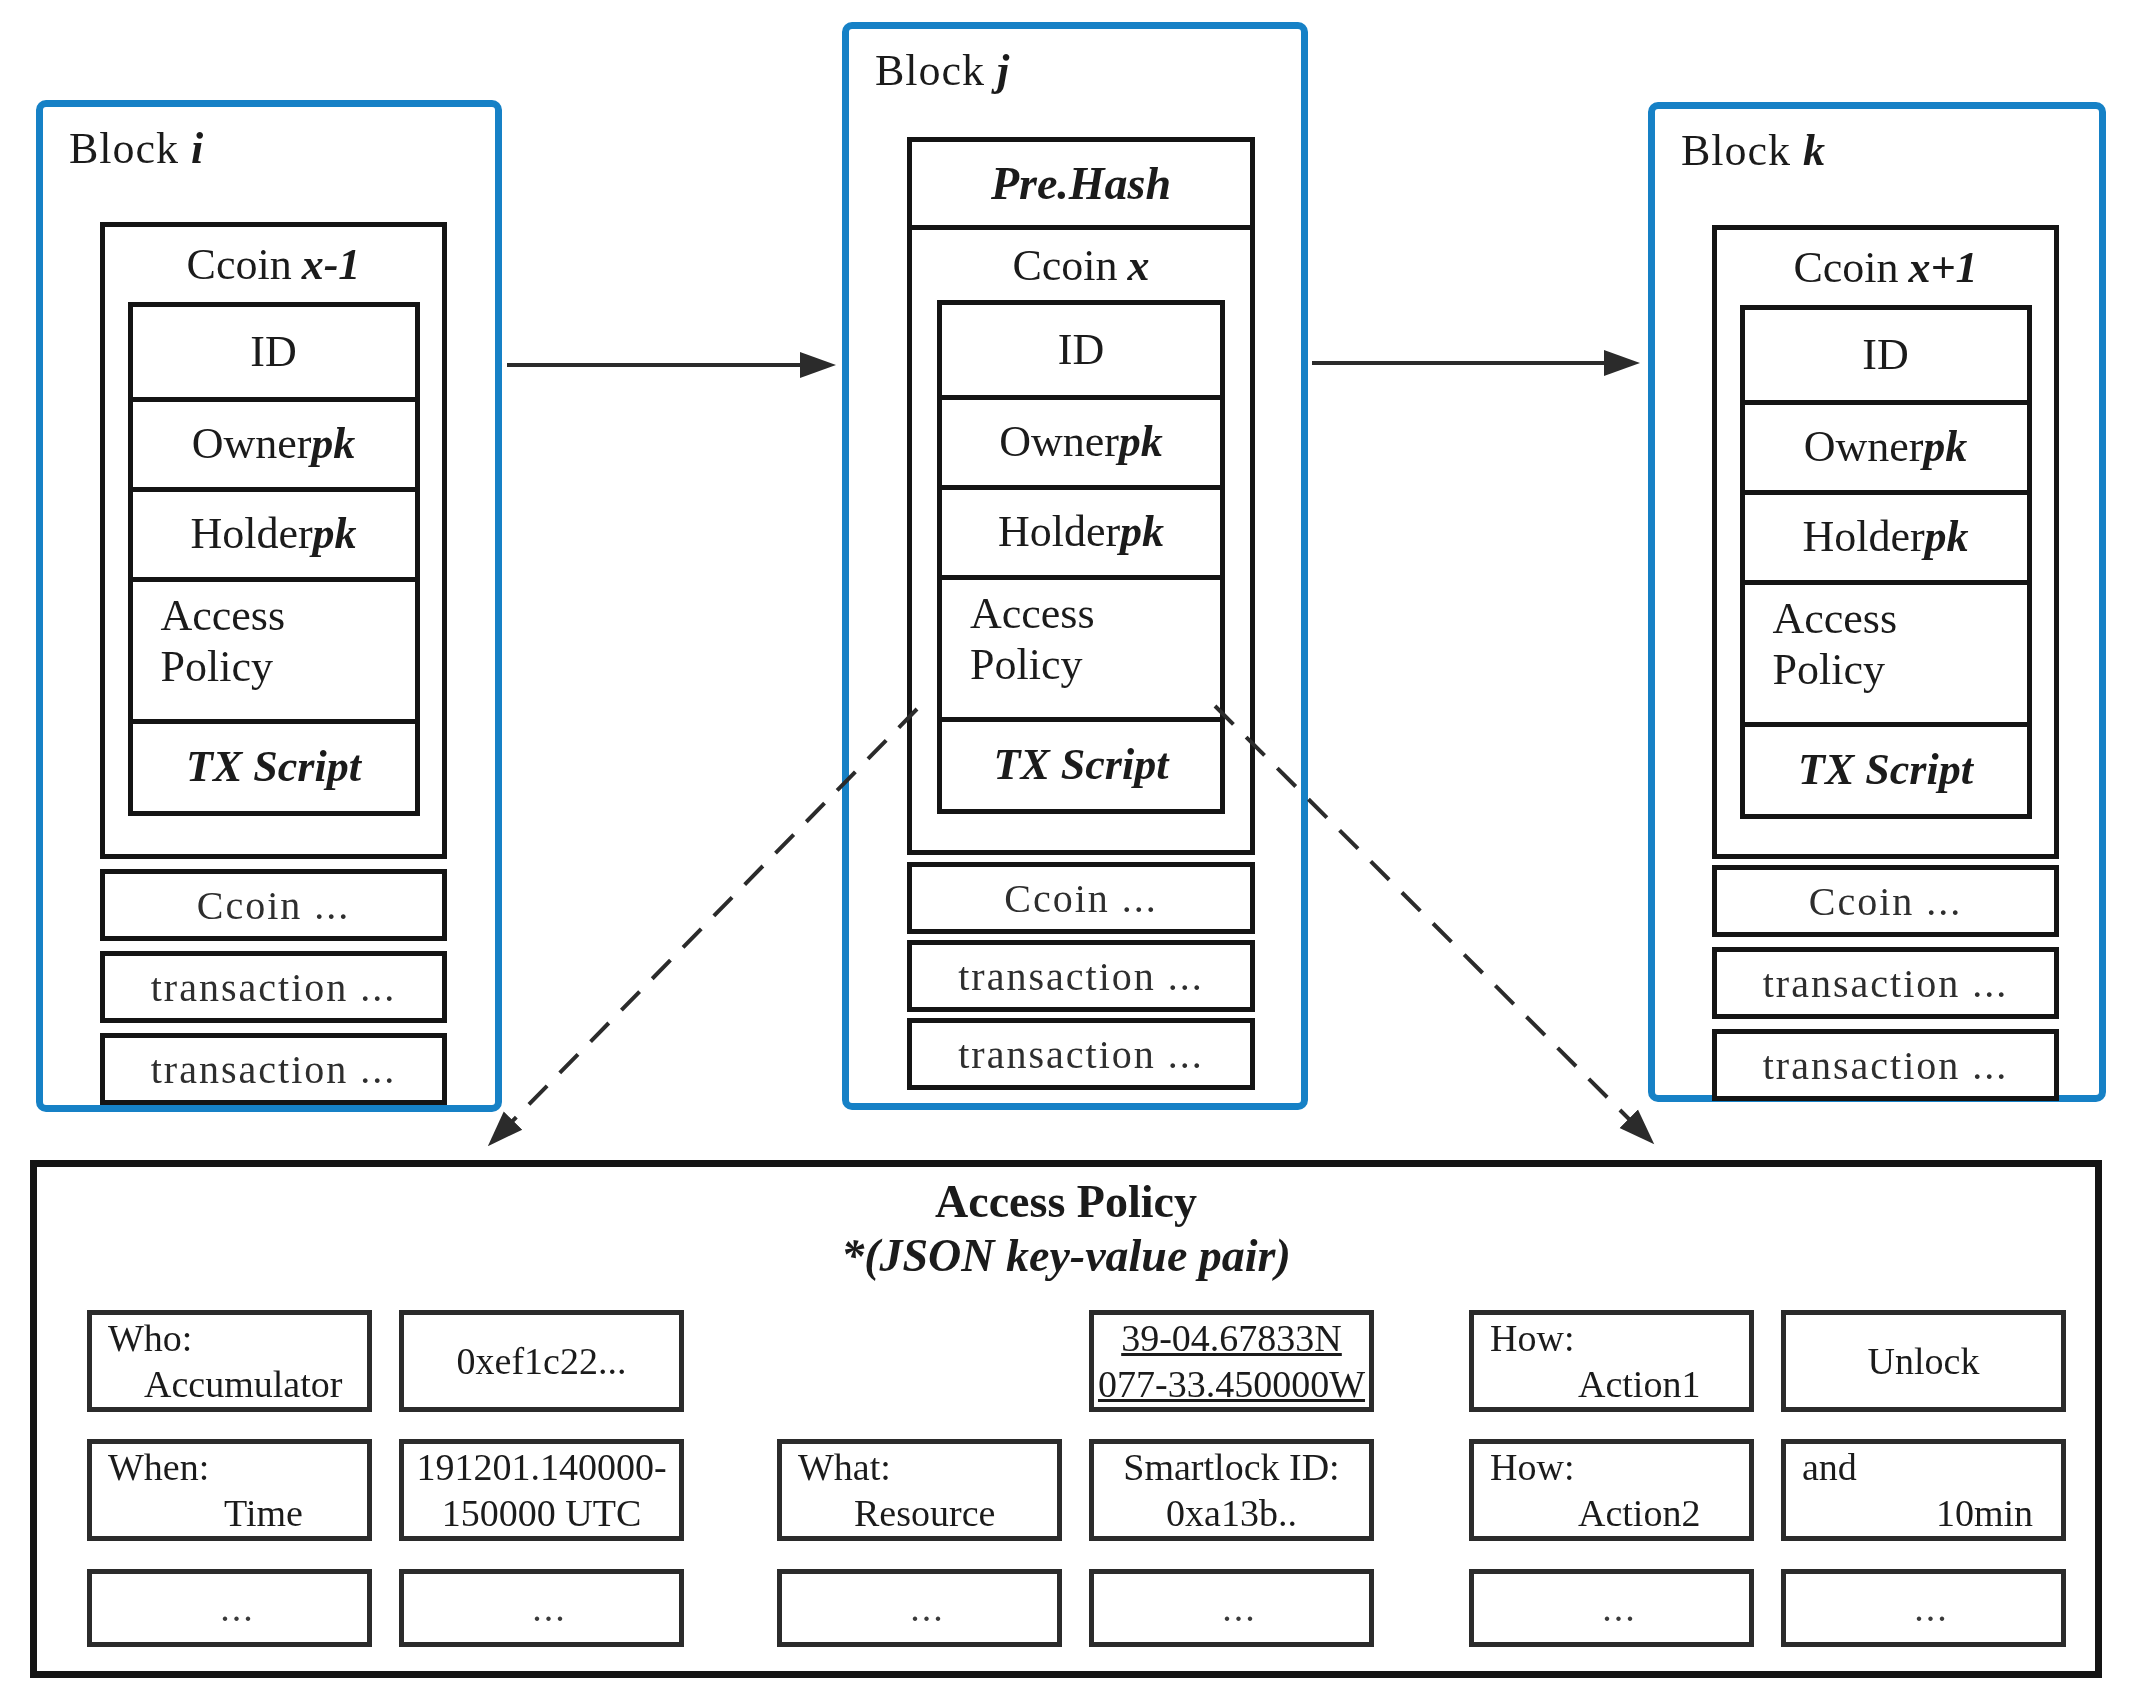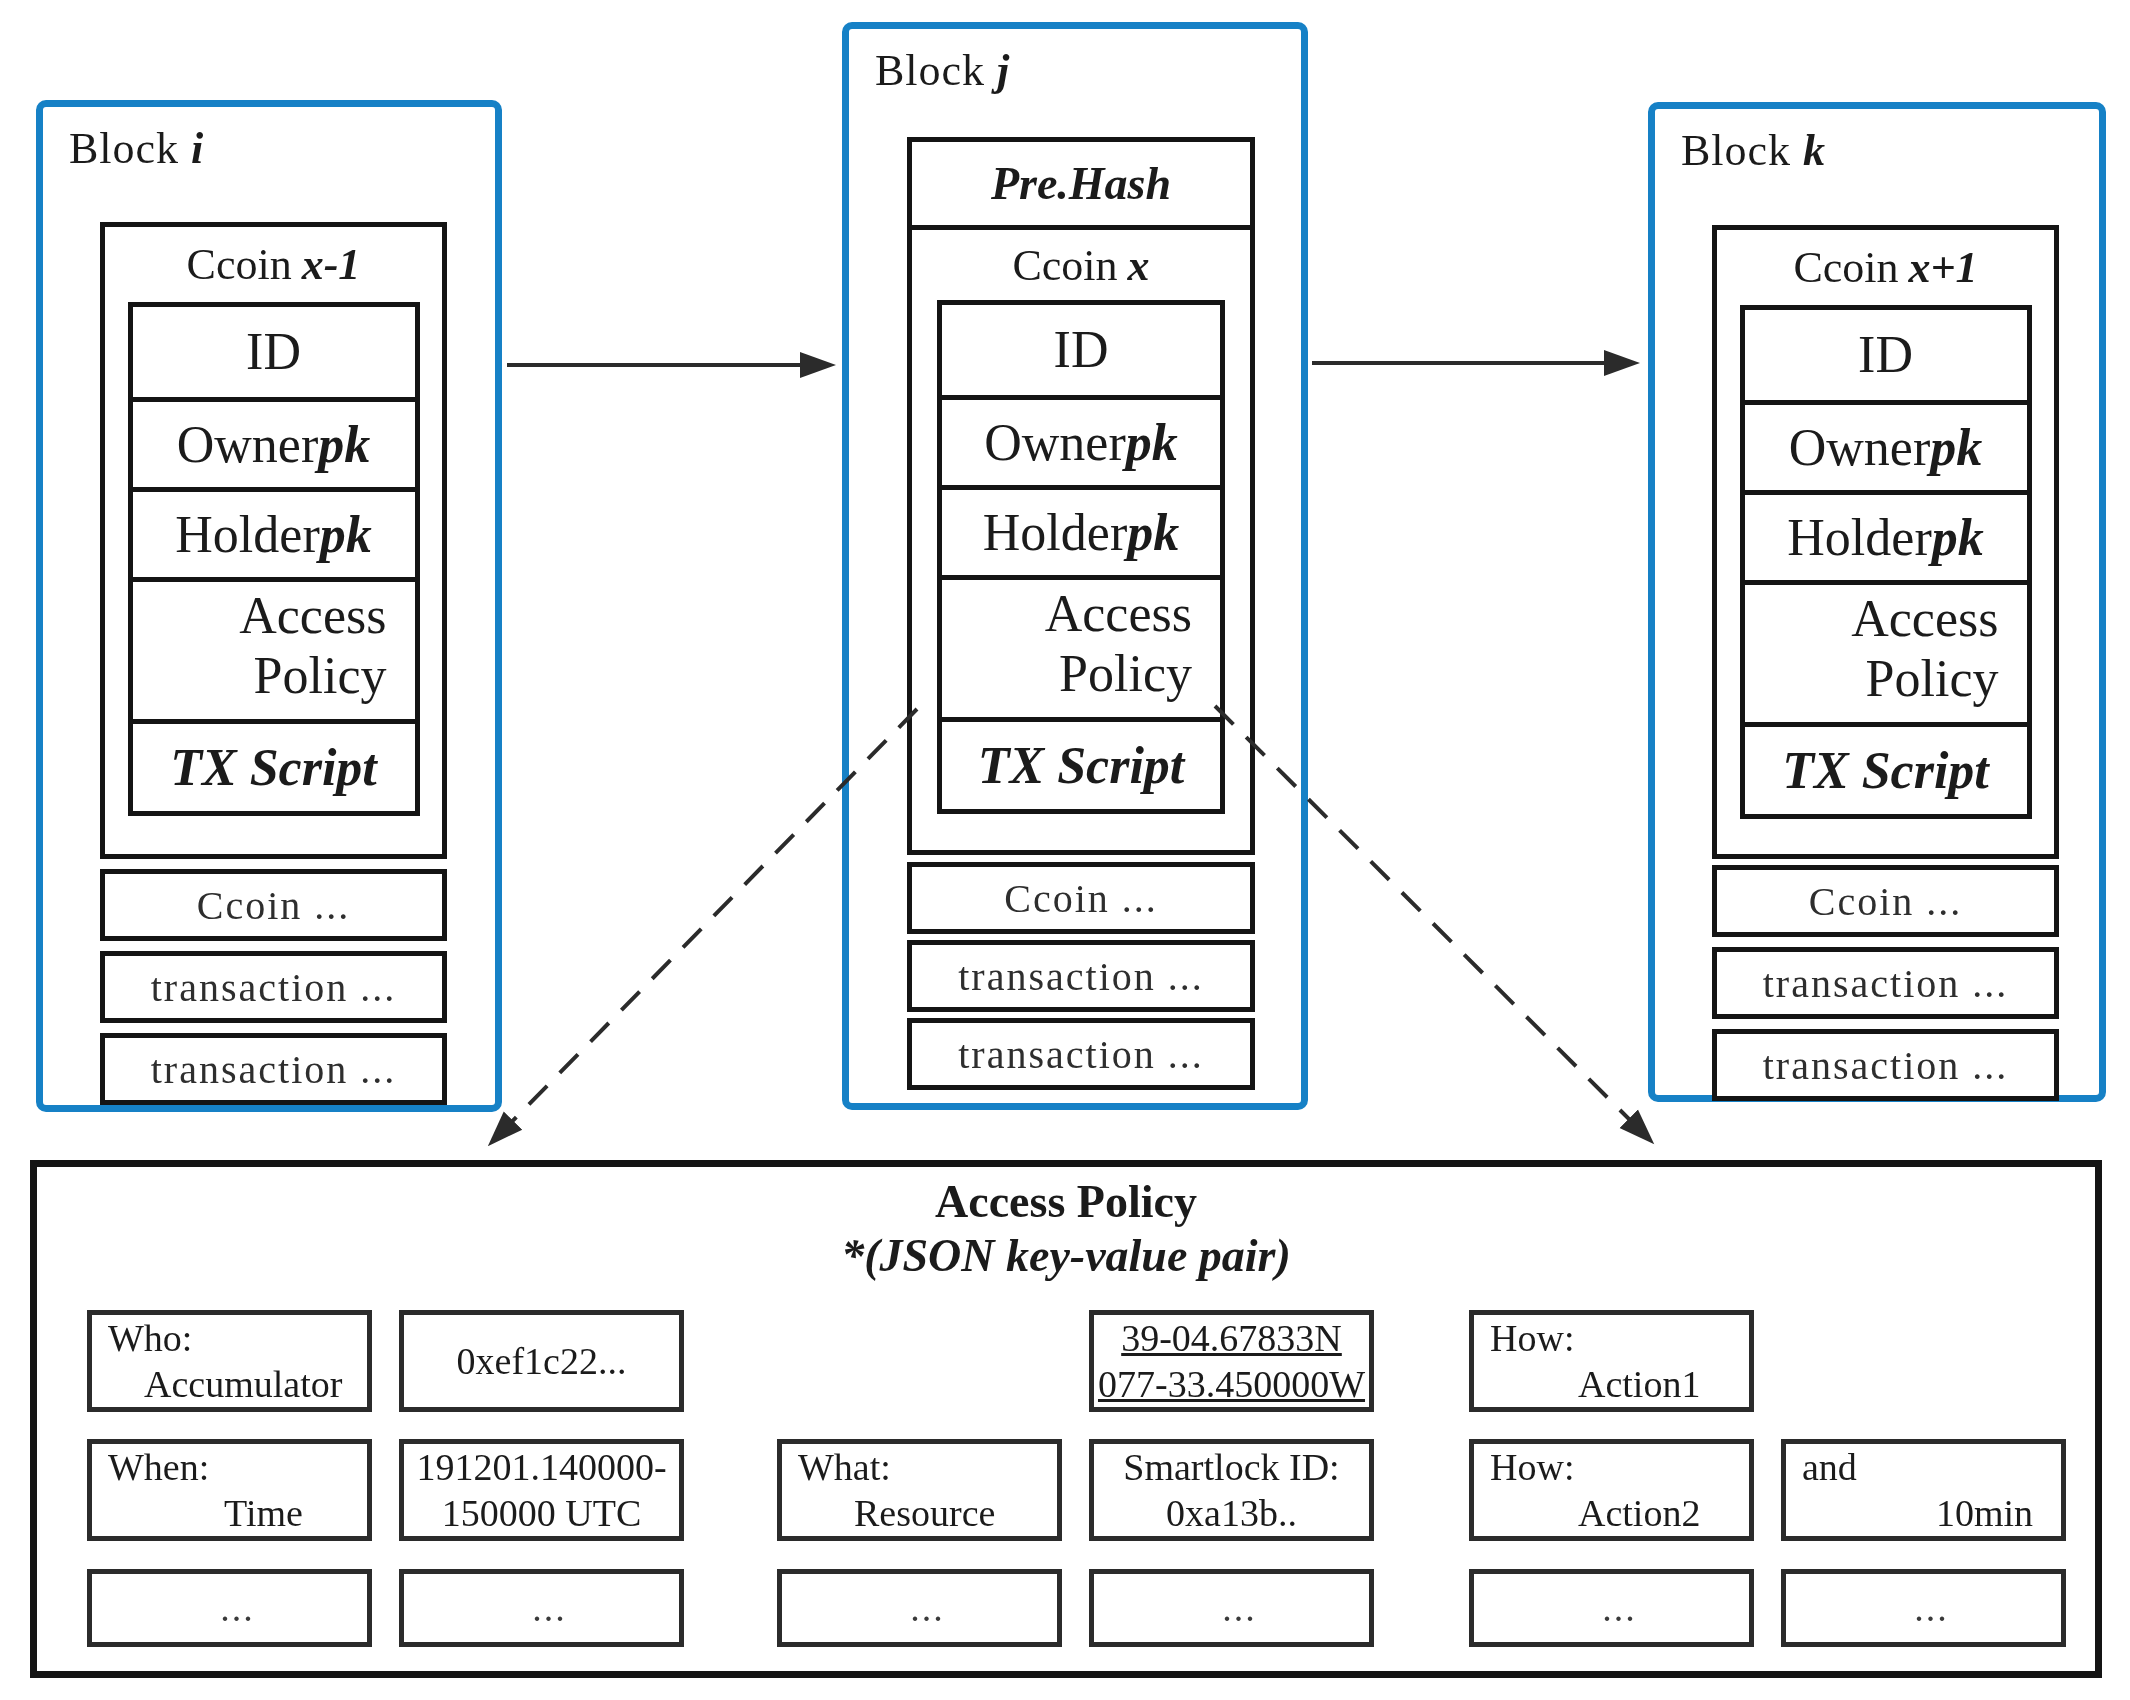--- a/index.html
+++ b/index.html
@@ -15,22 +15,22 @@
   .block-label{position:absolute;left:26px;top:16px;font-size:44px;letter-spacing:1px;}
 
   
   .container{position:absolute;border:5px solid #141414;background:#ffffff;
              display:flex;flex-direction:column;align-items:center;}
   .prehash{width:100%;height:88px;border-bottom:5px solid #141414;
            display:flex;align-items:center;justify-content:center;font-size:46px;}
   .ccoin-title{height:75px;display:flex;align-items:center;justify-content:flex-end;
                font-size:44px;gap:10px;}
   .fields{width:292px;border:5px solid #141414;display:flex;flex-direction:column;}
-  .fcell{display:flex;align-items:center;justify-content:center;text-align:right;
-         font-size:52px;padding:0 28px;line-height:1.15;flex-wrap:wrap;}
+  .fcell{display:flex;align-items:center;justify-content:center;text-align:left;
+         font-size:44px;padding:0 28px;line-height:1.15;flex-wrap:wrap;}
   .fcell + .fcell{border-top:5px solid #141414;}
   .f-std{height:90px;}
   .f-tall{height:142px;}
   .f-last{height:92px;}
 
   
   .srow{position:absolute;border:5px solid #141414;background:#fff;
         display:flex;align-items:center;justify-content:center;
         font-size:40px;color:#2e2e2e;letter-spacing:2px;}
 
@@ -207,20 +207,23 @@
       <span class="l1">...</span>
     </div>
     <div class="pbox dots" style="left:1052px;top:402px;height:78px;">
       <span class="l1">...</span>
     </div>
 
     <div class="pbox" style="left:1432px;top:143px;height:102px;">
       <span class="l1">How:</span>
       <span class="l2" style="margin-left:104px;">Action1</span>
     </div>
+    <div class="pbox center" style="left:1744px;top:143px;height:102px;">
+      <span class="l1">Unlock</span>
+    </div>
     <div class="pbox" style="left:1432px;top:272px;height:102px;">
       <span class="l1">How:</span>
       <span class="l2" style="margin-left:104px;">Action2</span>
     </div>
     <div class="pbox" style="left:1744px;top:272px;height:102px;">
       <span class="l1">and</span>
       <span class="l2" style="margin-left:150px;">10min</span>
     </div>
     <div class="pbox dots" style="left:1432px;top:402px;height:78px;">
       <span class="l1">...</span>

